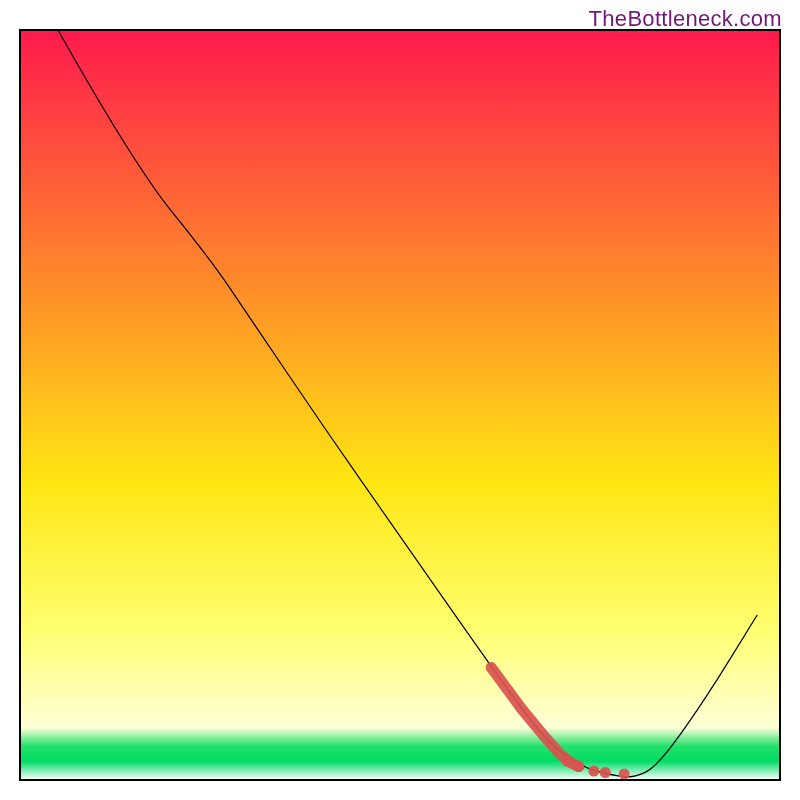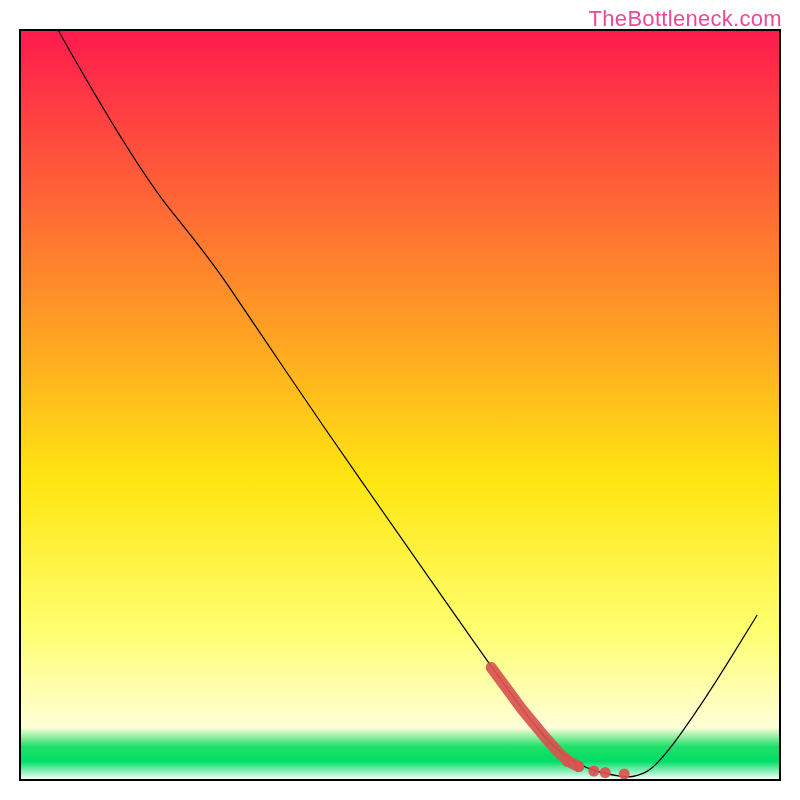--- a/index.html
+++ b/index.html
@@ -14,21 +14,21 @@
   .chart-container {
     position: relative;
     width: 800px;
     height: 800px;
   }
   .watermark {
     position: absolute;
     top: 6px;
     right: 18px;
     font-size: 22px;
-    color: #ec4899;
+    color: #701a75;
     font-family: "Arial", sans-serif;
     z-index: 10;
     letter-spacing: 0.3px;
     margin-left: 7px;
   }
   svg {
     display: block;
   }
 </style>
 </head>

